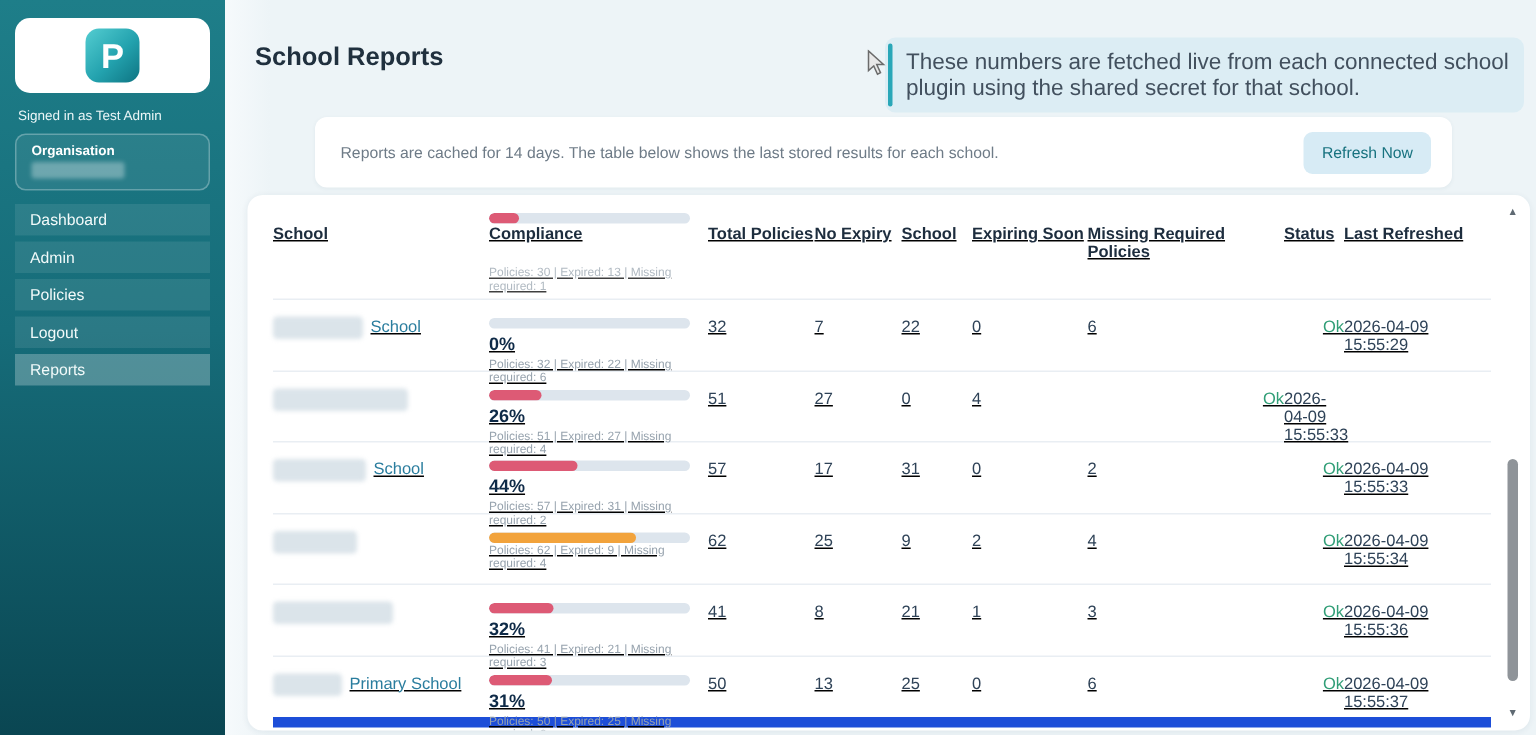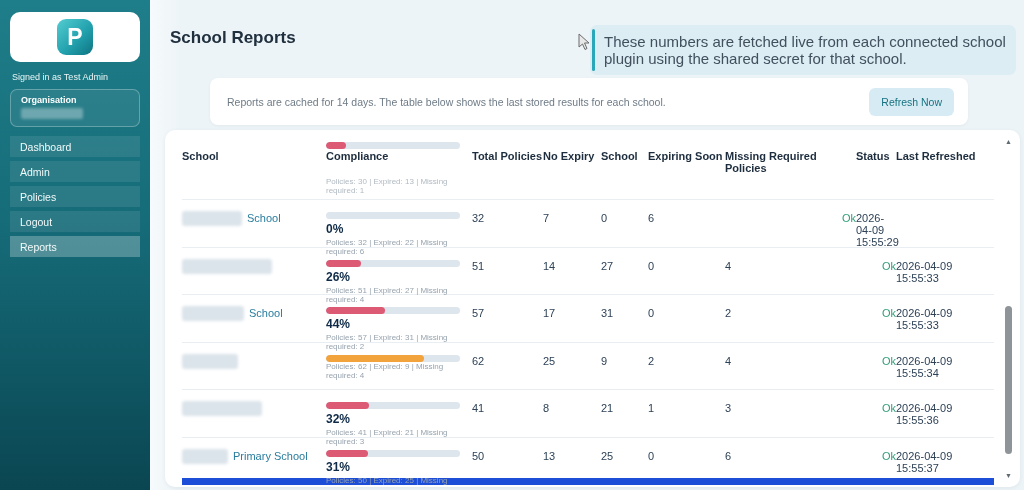--- a/index.html
+++ b/index.html
@@ -42,21 +42,21 @@
   .cache-card { position:absolute; left:15px; top:78px; width:758px; height:47px;
     background:#fff; border-radius:8px; box-shadow:0 1px 3px rgba(30,60,80,0.06);
     display:flex; align-items:center; justify-content:space-between; padding:0 14px 0 17px;margin-left:45px; }
   .cache-text { font-size:10.5px; color:#6e7b87; }
   .refresh-btn { background:#d7ebf5; color:#17727f; border:none; border-radius:6px;
     font-size:10.5px; padding:8px 12px; cursor:pointer; font-family:inherit; }
 
   
   .table-card { position:absolute; left:15px; top:130px; width:855px; height:357px;
     background:#fff; border-radius:10px; box-shadow:0 1px 4px rgba(30,60,80,0.07);
-    padding:0 26px 0 17px; overflow:hidden; }
+    padding:0 26px 0 17px; overflow:hidden;text-decoration:underline; }
   .grid { display:grid;
     grid-template-columns:144px 146px 71px 58px 47px 77px 131px 40px auto; }
   .peek-top { height:18px; padding-top:12px; }
   .thead { padding:2px 0 3px 0; }
   .thead span { font-size:11px; font-weight:bold; color:#1d2d3e; }
   .peek-bottom { padding-bottom:4px; border-bottom:1px solid #e9eef3; }
   .peek-details { opacity:0.75; }
   .details { font-size:8px; color:#97a3ae; }
   .row { height:47.5px; border-bottom:1px solid #e9eef3; padding-top:12px; }
   .row:last-child { border-bottom:7px solid #1d4ed8; }
@@ -146,40 +146,40 @@
     </div>
     <div class="cell">
       <div class="bar-track">
         <div class="bar-fill" style="width: 0%; background: rgb(221, 90, 117);"></div>
       </div>
       <div class="pct">0%</div>
       <div class="details">Policies: 32 | Expired: 22 | Missing required: 6</div>
     </div>
     <div class="cell">32</div>
     <div class="cell">7</div>
+    <div class="cell">22</div>
     <div class="cell">0</div>
     <div class="cell">6</div>
     <div class="cell status">Ok</div>
     <div class="cell">2026-04-09 15:55:29</div>
   </div>
 
   <div class="row grid">
     <div class="cell school-cell">
       <span class="redact" style="width: 90px;"></span>
 
     </div>
     <div class="cell">
       <div class="bar-track">
         <div class="bar-fill" style="width: 26%; background: rgb(221, 90, 117);"></div>
       </div>
       <div class="pct">26%</div>
       <div class="details">Policies: 51 | Expired: 27 | Missing required: 4</div>
     </div>
     <div class="cell">51</div>
-    <div class="cell">14</div>
     <div class="cell">27</div>
     <div class="cell">0</div>
     <div class="cell">4</div>
     <div class="cell status">Ok</div>
     <div class="cell">2026-04-09 15:55:33</div>
   </div>
 
   <div class="row grid">
     <div class="cell school-cell">
       <span class="redact" style="width: 62px;"></span>

